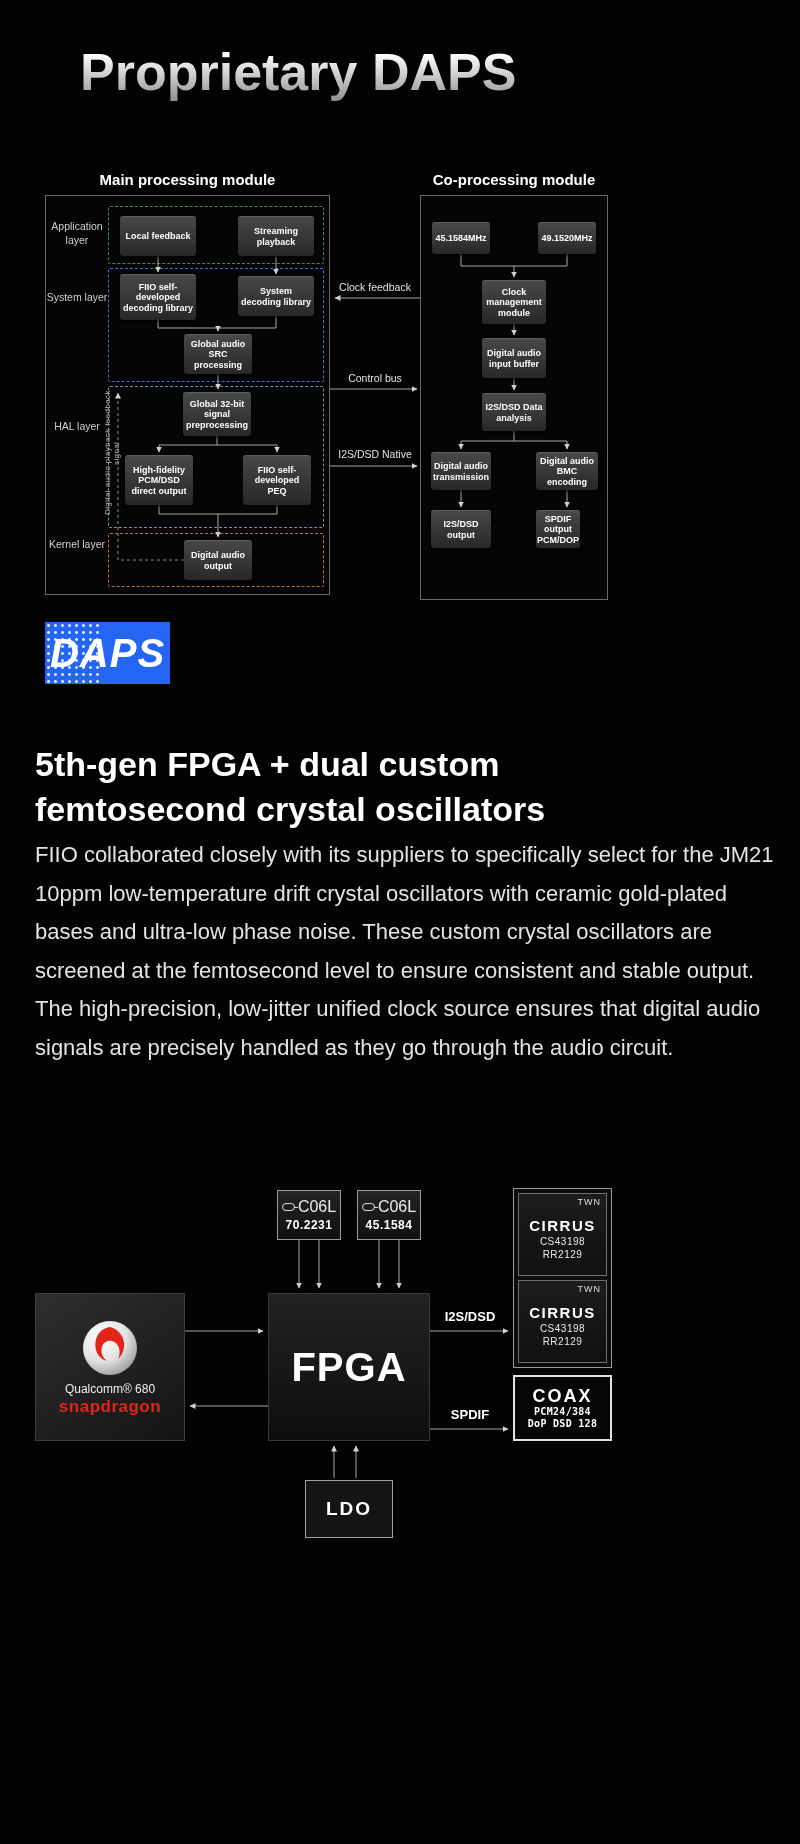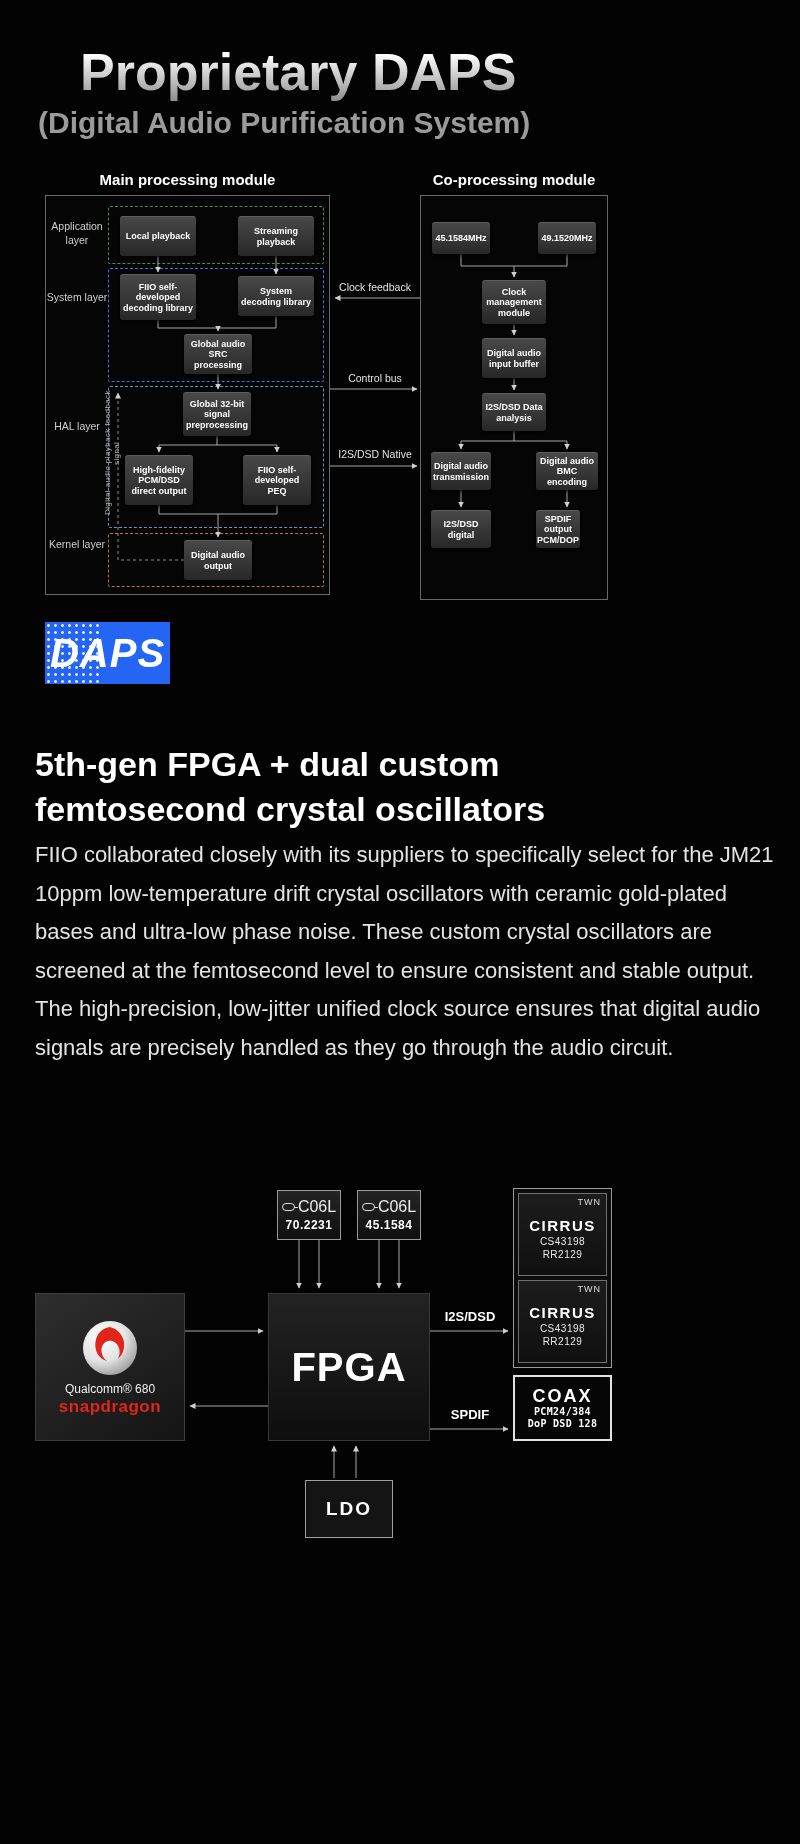--- a/index.html
+++ b/index.html
@@ -77,21 +77,20 @@
   .coax-sub { font-family:"DejaVu Sans Mono", monospace; font-size:10px; font-weight:700; letter-spacing:.3px; }
 
   .signal-label { position:absolute; z-index:3; font-size:13px; font-weight:700; color:#fff; text-align:center; }
 </style>
 </head>
 <body>
 
 <div class="page">
 
   <h1 class="title">Proprietary DAPS</h1>
-  <h2 class="subtitle">(Digital Audio Purification System)</h2>
 
   <div class="modbox" style="left:45px; top:195px; width:285px; height:400px;"></div>
   <div class="modbox" style="left:420px; top:195px; width:188px; height:405px;"></div>
 
   <div class="groupbox" style="left:108px; top:206px; width:216px; height:58px; border-color:#4c8c4a;"></div>
   <div class="groupbox" style="left:108px; top:268px; width:216px; height:114px; border-color:#4a6fd4;"></div>
   <div class="groupbox" style="left:108px; top:386px; width:216px; height:142px; border-color:#6f93a8;"></div>
   <div class="groupbox" style="left:108px; top:533px; width:216px; height:54px; border-color:#b5743a;"></div>
 
   <svg class="wires" width="800" height="1844" viewBox="0 0 800 1844">
@@ -140,40 +139,40 @@
   </svg>
 
   <div class="module-title" style="left:45px; top:171px; width:285px;">Main processing module</div>
   <div class="module-title" style="left:420px; top:171px; width:188px;">Co-processing module</div>
 
   <div class="layer-label" style="left:46px; top:220px;">Application layer</div>
   <div class="layer-label" style="left:46px; top:291px;">System layer</div>
   <div class="layer-label" style="left:46px; top:420px;">HAL layer</div>
   <div class="layer-label" style="left:46px; top:538px;">Kernel layer</div>
 
-  <div class="node" style="left:120px; top:216px; width:76px; height:40px;">Local playback</div>
+  <div class="node" style="left:120px; top:216px; width:76px; height:40px;">Local feedback</div>
   <div class="node" style="left:238px; top:216px; width:76px; height:40px;">Streaming playback</div>
   <div class="node" style="left:120px; top:274px; width:76px; height:46px;">FIIO self-developed decoding library</div>
   <div class="node" style="left:238px; top:276px; width:76px; height:40px;">System decoding library</div>
   <div class="node" style="left:184px; top:334px; width:68px; height:40px;">Global audio SRC processing</div>
   <div class="node" style="left:183px; top:392px; width:68px; height:44px;">Global 32-bit signal preprocessing</div>
   <div class="node" style="left:125px; top:455px; width:68px; height:50px;">High-fidelity PCM/DSD direct output</div>
   <div class="node" style="left:243px; top:455px; width:68px; height:50px;">FIIO self-developed PEQ</div>
   <div class="node" style="left:184px; top:540px; width:68px; height:40px;">Digital audio output</div>
 
   <div class="vtext" style="left:103px; top:378px; width:14px; height:150px;">Digital audio playback feedback signal</div>
 
   <div class="node" style="left:432px; top:222px; width:58px; height:32px;">45.1584MHz</div>
   <div class="node" style="left:538px; top:222px; width:58px; height:32px;">49.1520MHz</div>
   <div class="node" style="left:482px; top:280px; width:64px; height:44px;">Clock management module</div>
   <div class="node" style="left:482px; top:338px; width:64px; height:40px;">Digital audio input buffer</div>
   <div class="node" style="left:482px; top:393px; width:64px; height:38px;">I2S/DSD Data analysis</div>
   <div class="node" style="left:431px; top:452px; width:60px; height:38px;">Digital audio transmission</div>
   <div class="node" style="left:536px; top:452px; width:62px; height:38px;">Digital audio BMC encoding</div>
-  <div class="node" style="left:431px; top:510px; width:60px; height:38px;">I2S/DSD digital</div>
+  <div class="node" style="left:431px; top:510px; width:60px; height:38px;">I2S/DSD output</div>
   <div class="node" style="left:536px; top:510px; width:44px; height:38px;">SPDIF output PCM/DOP</div>
 
   <div class="bus-label" style="left:331px; top:281px; width:88px;">Clock feedback</div>
   <div class="bus-label" style="left:331px; top:372px; width:88px;">Control bus</div>
   <div class="bus-label" style="left:328px; top:448px; width:94px;">I2S/DSD Native</div>
 
   <div class="daps-logo">
     <div class="daps-dots"></div>
     <span class="daps-text">DAPS</span>
   </div>

